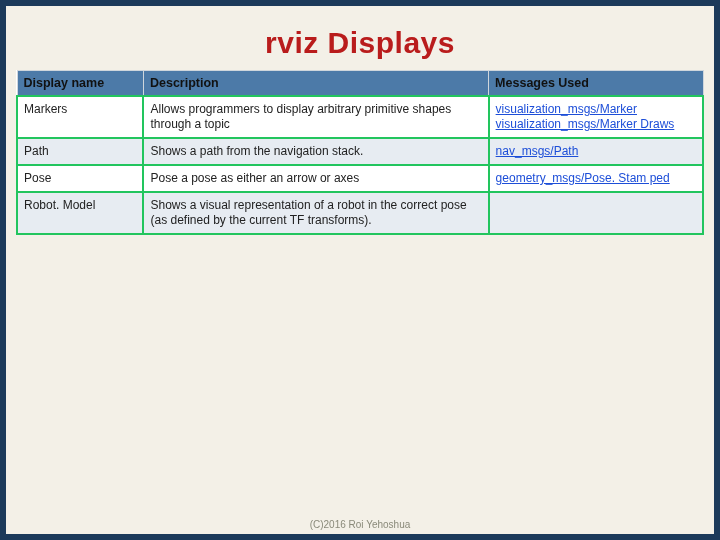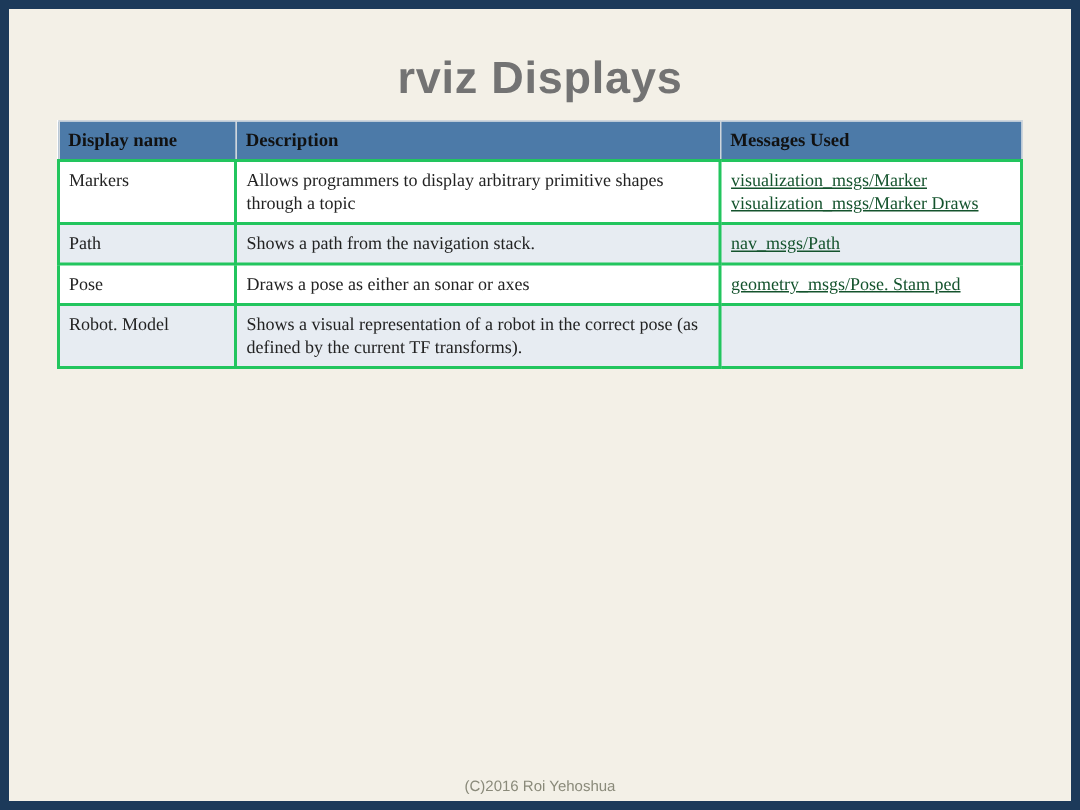--- a/index.html
+++ b/index.html
@@ -13,28 +13,27 @@
     width: 708px;
     height: 528px;
     background: #f3f0e7;
     position: relative;
     display: flex;
     flex-direction: column;
   }
   .title {
     font-size: 30px;
     font-weight: 600;
-    color: #737373;
+    color: #b91c1c;
     text-align: center;
-    padding: 30px 0 10px 0;
+    padding: 20px 0 10px 0;
     letter-spacing: 0.5px;
   }
   .table-wrap {
-    padding: 0 32px;
-    font-family: Liberation Serif, serif;
+    padding: 0 10px;
   }
   table {
     width: 100%;
     border-collapse: collapse;
     table-layout: fixed;
     background: #fff;
   }
   col.c1 { width: 118px; }
   col.c2 { width: 322px; }
   col.c3 { width: 200px; }
@@ -51,21 +50,21 @@
     font-size: 12px;
     padding: 5px 6px;
     border: 2px solid #22c55e;
     vertical-align: top;
     color: #222;
     line-height: 1.25;
   }
   tbody tr:nth-child(odd) td { background: #ffffff; }
   tbody tr:nth-child(even) td { background: #e7ecf2; }
   .link {
-    color: #14532d;
+    color: #1d4ed8;
     text-decoration: underline;
     display: block;
     word-break: break-word;
   }
   .footer {
     position: absolute;
     bottom: 4px;
     width: 100%;
     text-align: center;
     font-size: 10px;
@@ -104,21 +103,21 @@
           </tr>
           <tr>
             <td>Path</td>
             <td>Shows a path from the navigation stack.</td>
             <td>
               <span class="link">nav_msgs/Path</span>
             </td>
           </tr>
           <tr>
             <td>Pose</td>
-            <td>Draws a pose as either an sonar or axes</td>
+            <td>Pose a pose as either an arrow or axes</td>
             <td>
               <span class="link">geometry_msgs/Pose. Stam ped</span>
             </td>
           </tr>
           <tr>
             <td>Robot. Model</td>
             <td>Shows a visual representation of a robot in the correct pose (as defined by the current TF transforms).</td>
             <td></td>
           </tr>
         </tbody>

